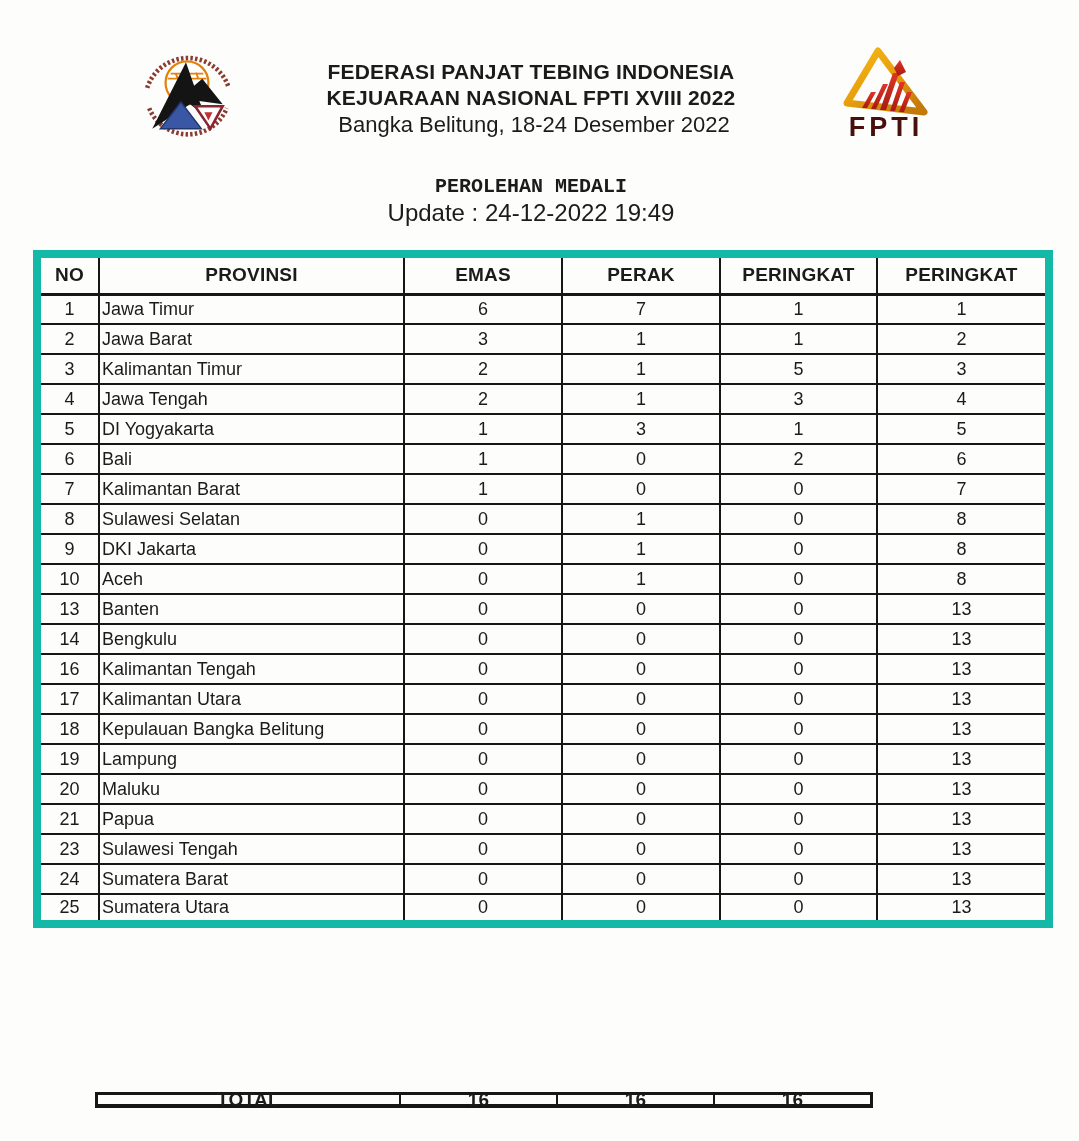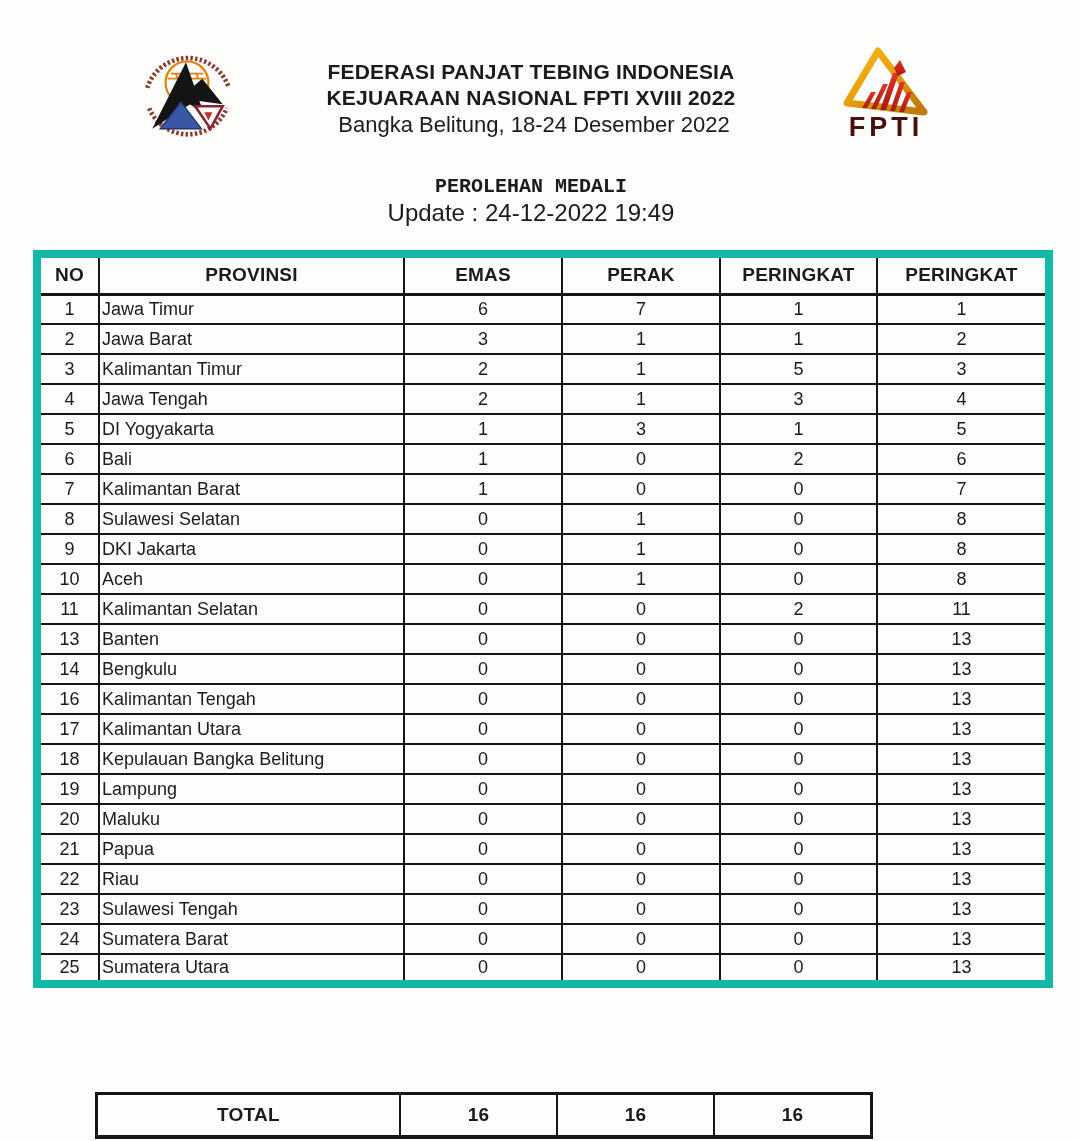--- a/index.html
+++ b/index.html
@@ -51,21 +51,21 @@
     height: 30px;
     font-size: 18px;
     vertical-align: middle;
   }
   td.c-no, td.c-num { text-align: center; }
   td.c-prov { text-align: left; padding-left: 2px; }
 
   
   .total-row {
     position: absolute; left: 95px; top: 1092px;
-    width: 778px; height: 47px;
+    width: 778px; height: 16px;
     display: flex;
     border: 3px solid #161616;
     border-bottom-width: 4px;
     background: #fdfdfc;
   }
   .total-cell {
     display: flex; align-items: center; justify-content: center;
     font-size: 19px; font-weight: bold; letter-spacing: 0.3px;
   }
   .total-label   { width: 303px; border-right: 2px solid #161616; }
@@ -234,28 +234,20 @@
     </tr>
       <tr>
       <td class="c-no">10</td>
       <td class="c-prov">Aceh</td>
       <td class="c-num">0</td>
       <td class="c-num">1</td>
       <td class="c-num">0</td>
       <td class="c-num">8</td>
     </tr>
       <tr>
-      <td class="c-no">11</td>
-      <td class="c-prov">Kalimantan Selatan</td>
-      <td class="c-num">0</td>
-      <td class="c-num">0</td>
-      <td class="c-num">2</td>
-      <td class="c-num">11</td>
-    </tr>
-      <tr>
       <td class="c-no">13</td>
       <td class="c-prov">Banten</td>
       <td class="c-num">0</td>
       <td class="c-num">0</td>
       <td class="c-num">0</td>
       <td class="c-num">13</td>
     </tr>
       <tr>
       <td class="c-no">14</td>
       <td class="c-prov">Bengkulu</td>
@@ -300,28 +292,20 @@
       <td class="c-no">20</td>
       <td class="c-prov">Maluku</td>
       <td class="c-num">0</td>
       <td class="c-num">0</td>
       <td class="c-num">0</td>
       <td class="c-num">13</td>
     </tr>
       <tr>
       <td class="c-no">21</td>
       <td class="c-prov">Papua</td>
-      <td class="c-num">0</td>
-      <td class="c-num">0</td>
-      <td class="c-num">0</td>
-      <td class="c-num">13</td>
-    </tr>
-      <tr>
-      <td class="c-no">22</td>
-      <td class="c-prov">Riau</td>
       <td class="c-num">0</td>
       <td class="c-num">0</td>
       <td class="c-num">0</td>
       <td class="c-num">13</td>
     </tr>
       <tr>
       <td class="c-no">23</td>
       <td class="c-prov">Sulawesi Tengah</td>
       <td class="c-num">0</td>
       <td class="c-num">0</td>

